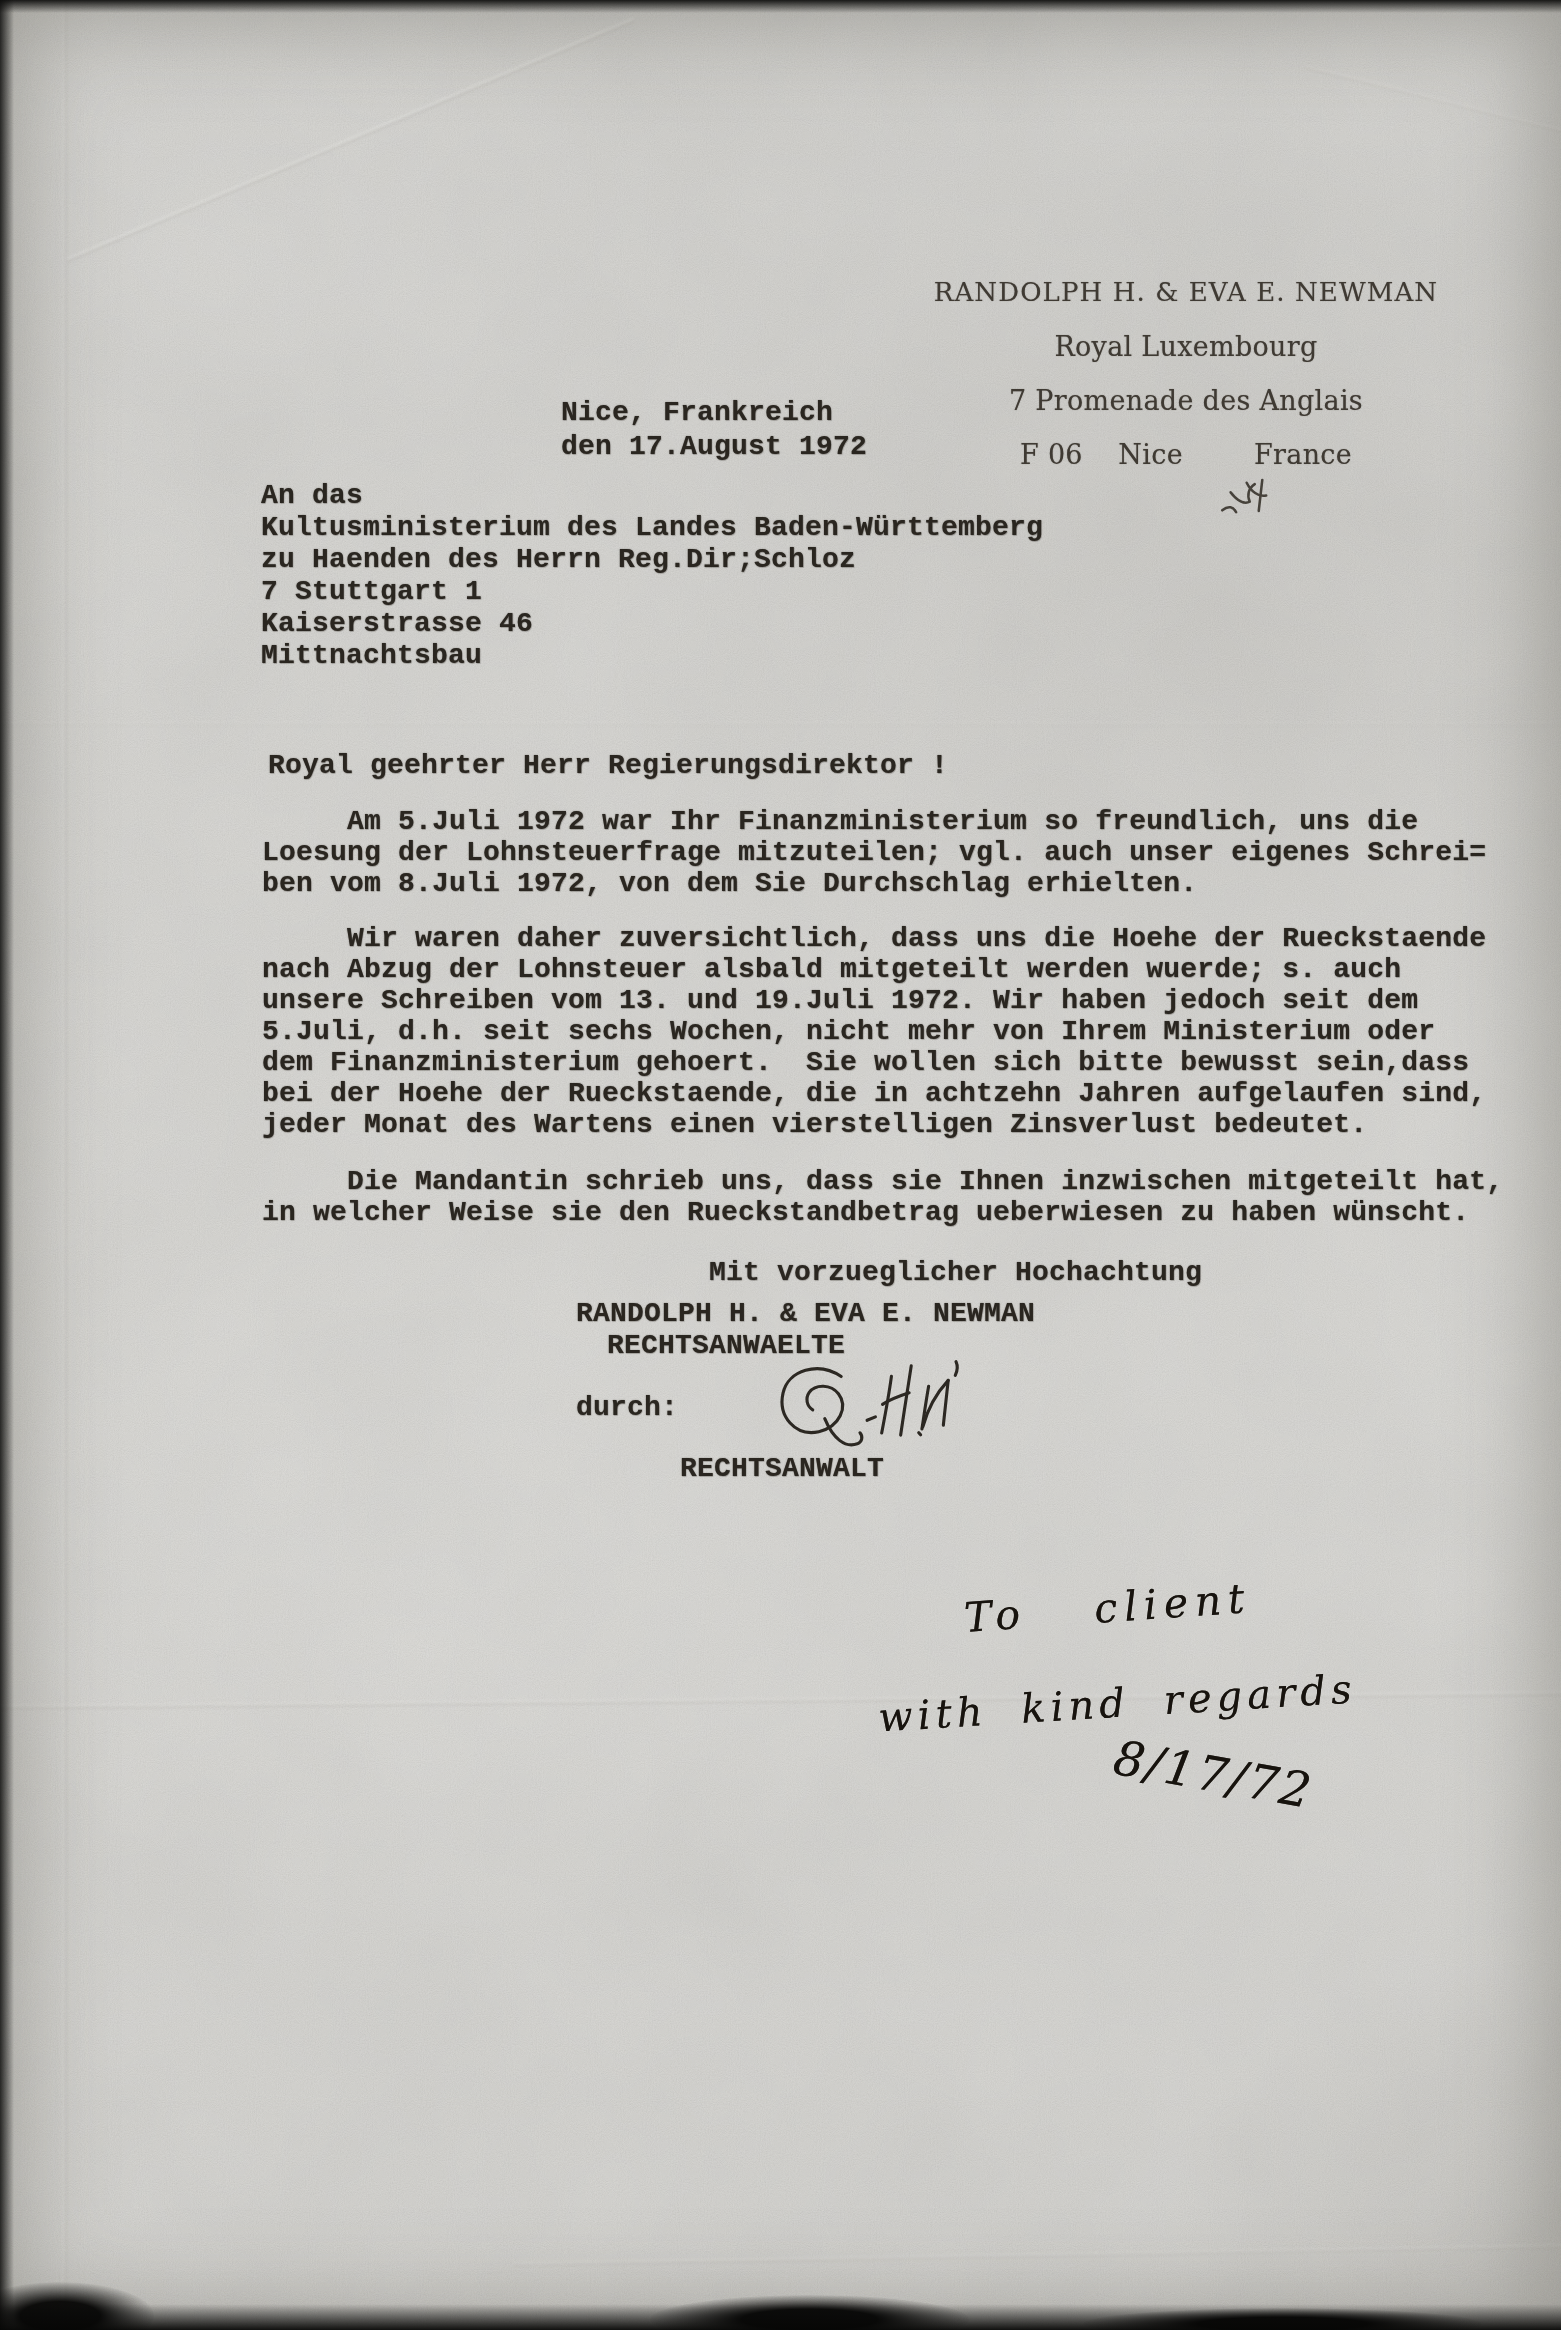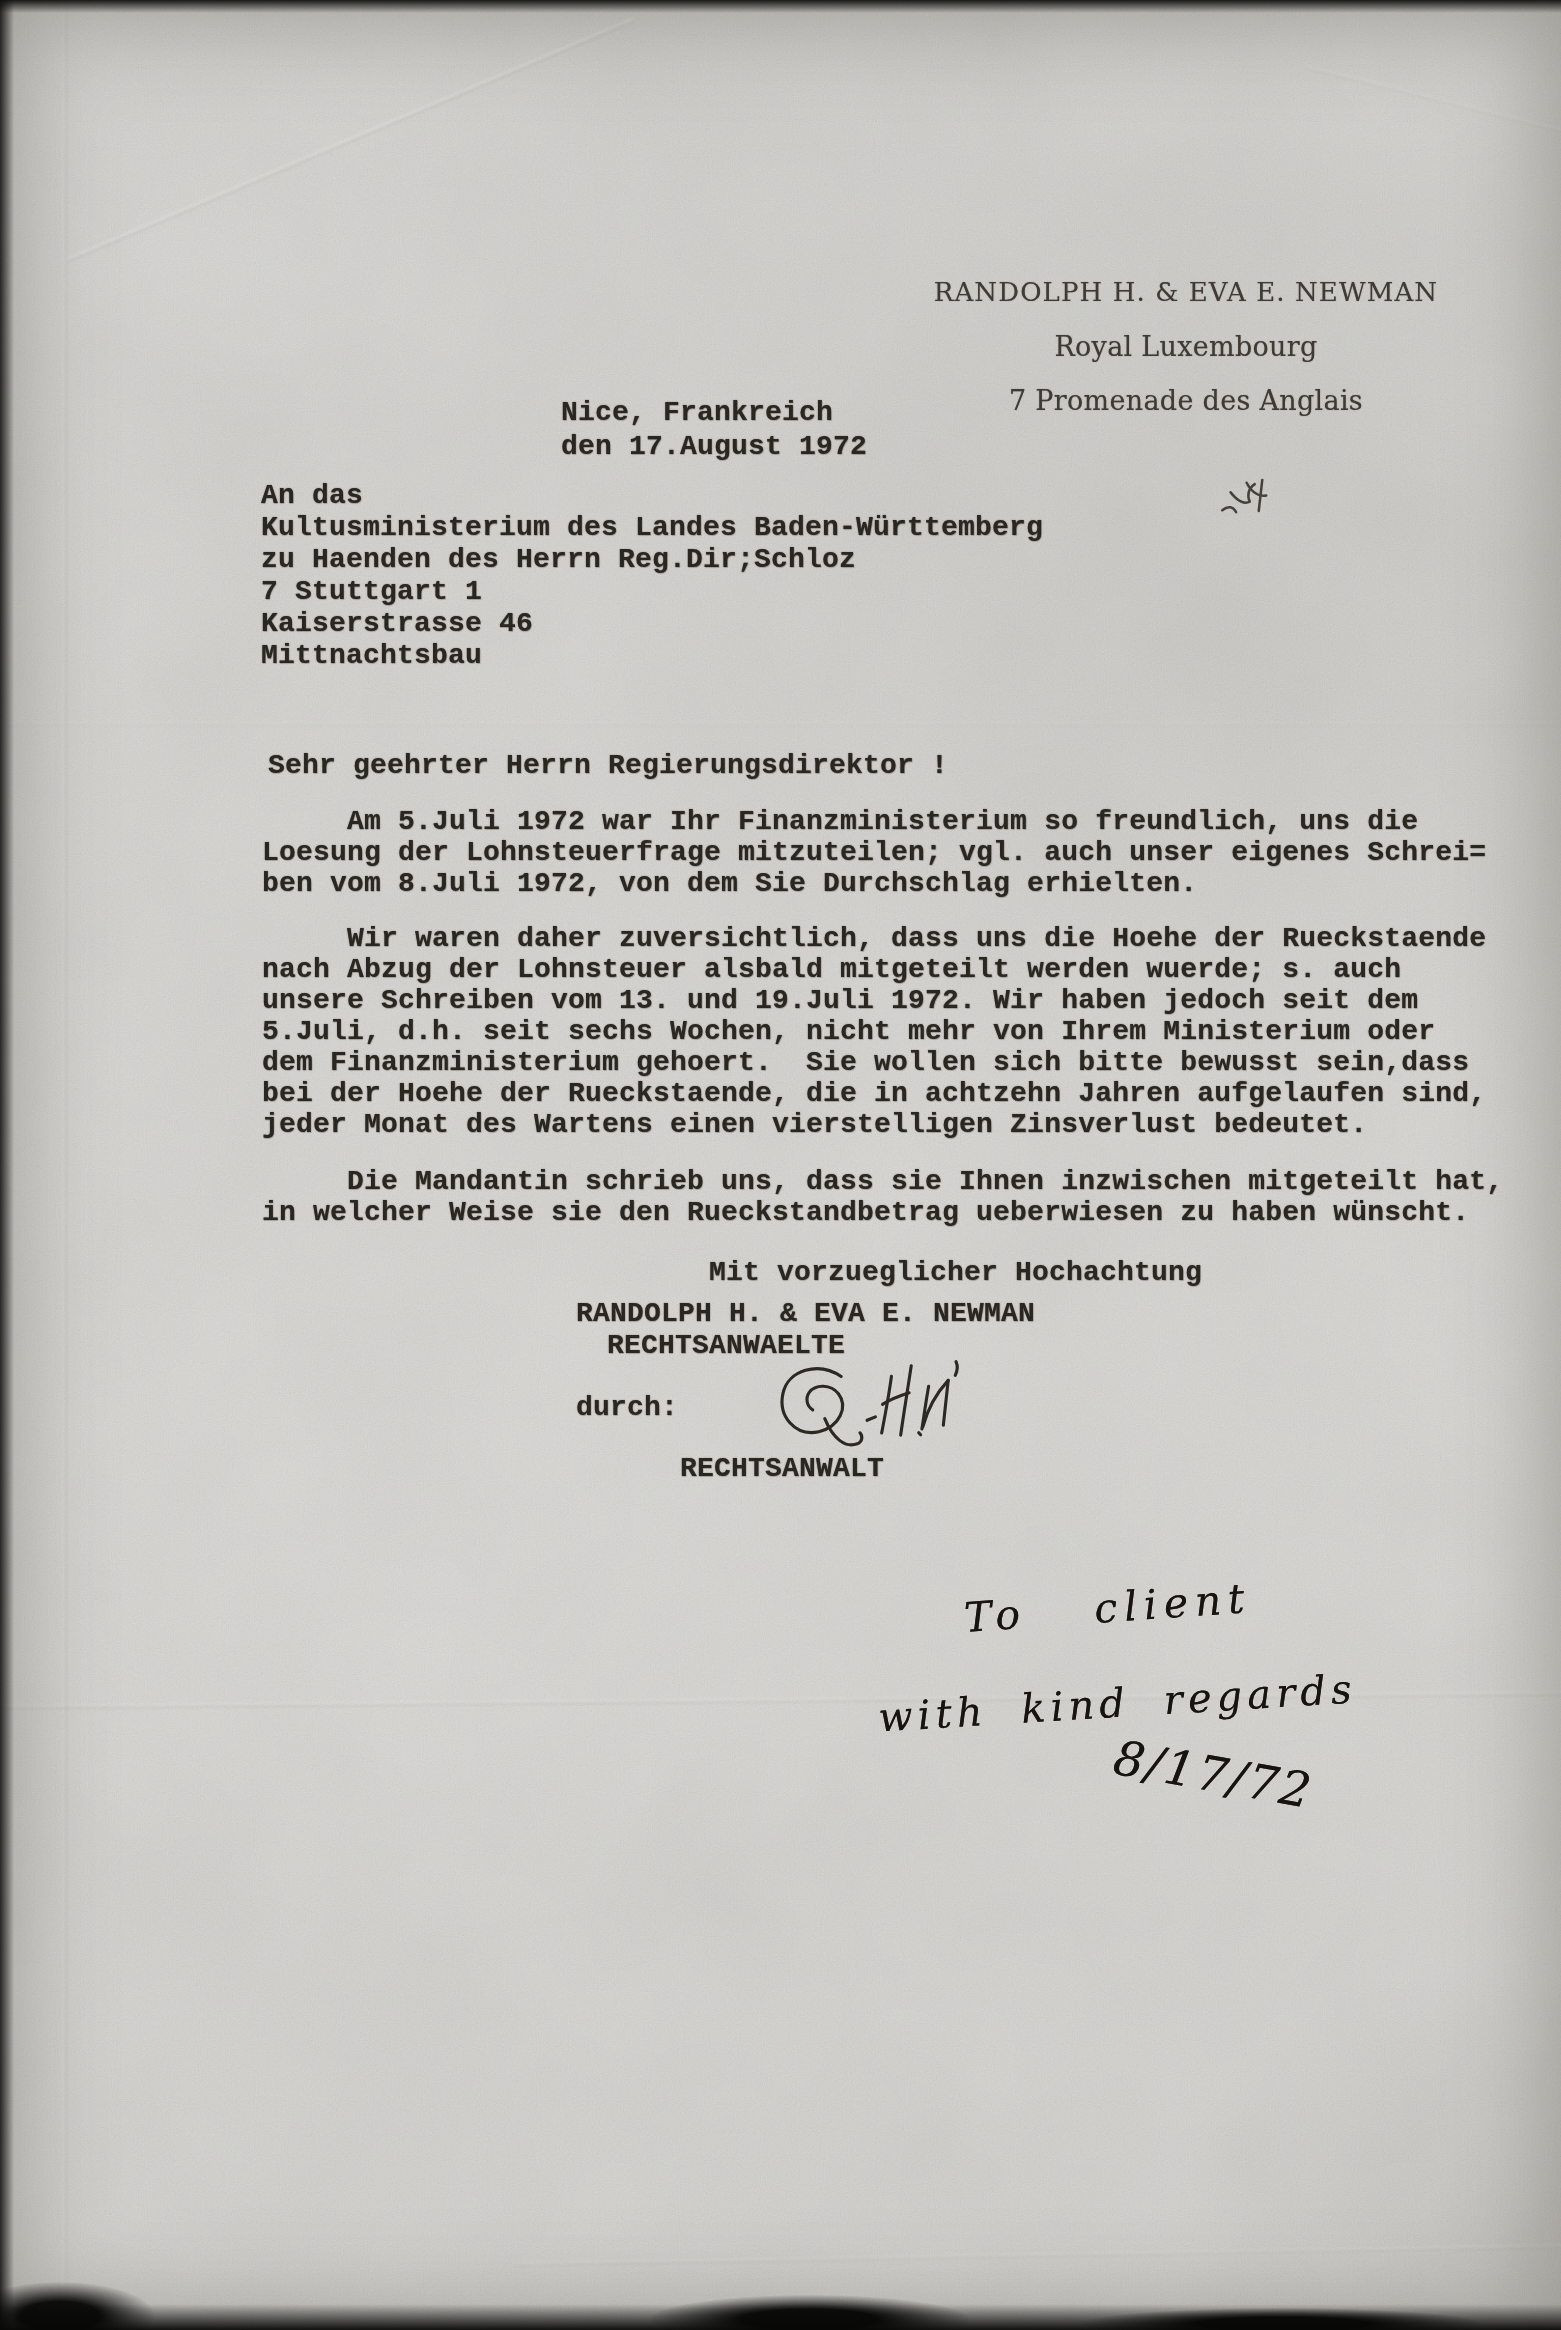--- a/index.html
+++ b/index.html
@@ -85,20 +85,21 @@
   <div class="crease crease-tr"></div>
   <div class="crease crease-h2"></div>
   <div class="crease crease-h1"></div>
   <div class="crease crease-h3"></div>
   <div class="crease crease-v1"></div>
 
   <div class="serif-head">
     <div class="lh-name">RANDOLPH H. &amp; EVA E. NEWMAN</div>
     <div class="lh-line">Royal Luxembourg</div>
     <div class="lh-line">7 Promenade des Anglais</div>
+    <div class="lh-line">F 06    Nice        France</div>
   </div>
 
   <div class="mono" style="left:561px;top:396px;line-height:34px;">Nice, Frankreich
 den 17.August 1972</div>
 
   <div class="mono" style="left:261px;top:480px;line-height:32px;">An das
 Kultusministerium des Landes Baden-Württemberg
 zu Haenden des Herrn Reg.Dir;Schloz
 7 Stuttgart 1
 Kaiserstrasse 46
@@ -107,21 +108,21 @@
   <svg class="check-svg" width="63" height="52" viewBox="0 0 110 92">
     <g fill="none" stroke="#262119" stroke-width="4.5" stroke-linecap="round" stroke-linejoin="round">
       <path d="M 14,60 C 26,52 34,56 38,66"></path>
       <path d="M 32,30 C 42,46 54,54 64,50 C 60,38 64,26 76,20"></path>
       <path d="M 62,16 C 68,32 80,44 94,42"></path>
       <path d="M 90,14 L 78,68"></path>
     </g>
   </svg>
 
 
-  <div class="mono" style="left:268px;top:750px;">Sehr geehrter Herrn Regierungsdirektor !</div>
+  <div class="mono" style="left:268px;top:750px;">Royal geehrter Herr Regierungsdirektor !</div>
 
   <div class="mono" style="left:262px;top:806px;">     Am 5.Juli 1972 war Ihr Finanzministerium so freundlich, uns die
 Loesung der Lohnsteuerfrage mitzuteilen; vgl. auch unser eigenes Schrei=
 ben vom 8.Juli 1972, von dem Sie Durchschlag erhielten.</div>
   <div class="mono" style="left:262px;top:923px;">     Wir waren daher zuversichtlich, dass uns die Hoehe der Rueckstaende
 nach Abzug der Lohnsteuer alsbald mitgeteilt werden wuerde; s. auch
 unsere Schreiben vom 13. und 19.Juli 1972. Wir haben jedoch seit dem
 5.Juli, d.h. seit sechs Wochen, nicht mehr von Ihrem Ministerium oder
 dem Finanzministerium gehoert.  Sie wollen sich bitte bewusst sein,dass
 bei der Hoehe der Rueckstaende, die in achtzehn Jahren aufgelaufen sind,

